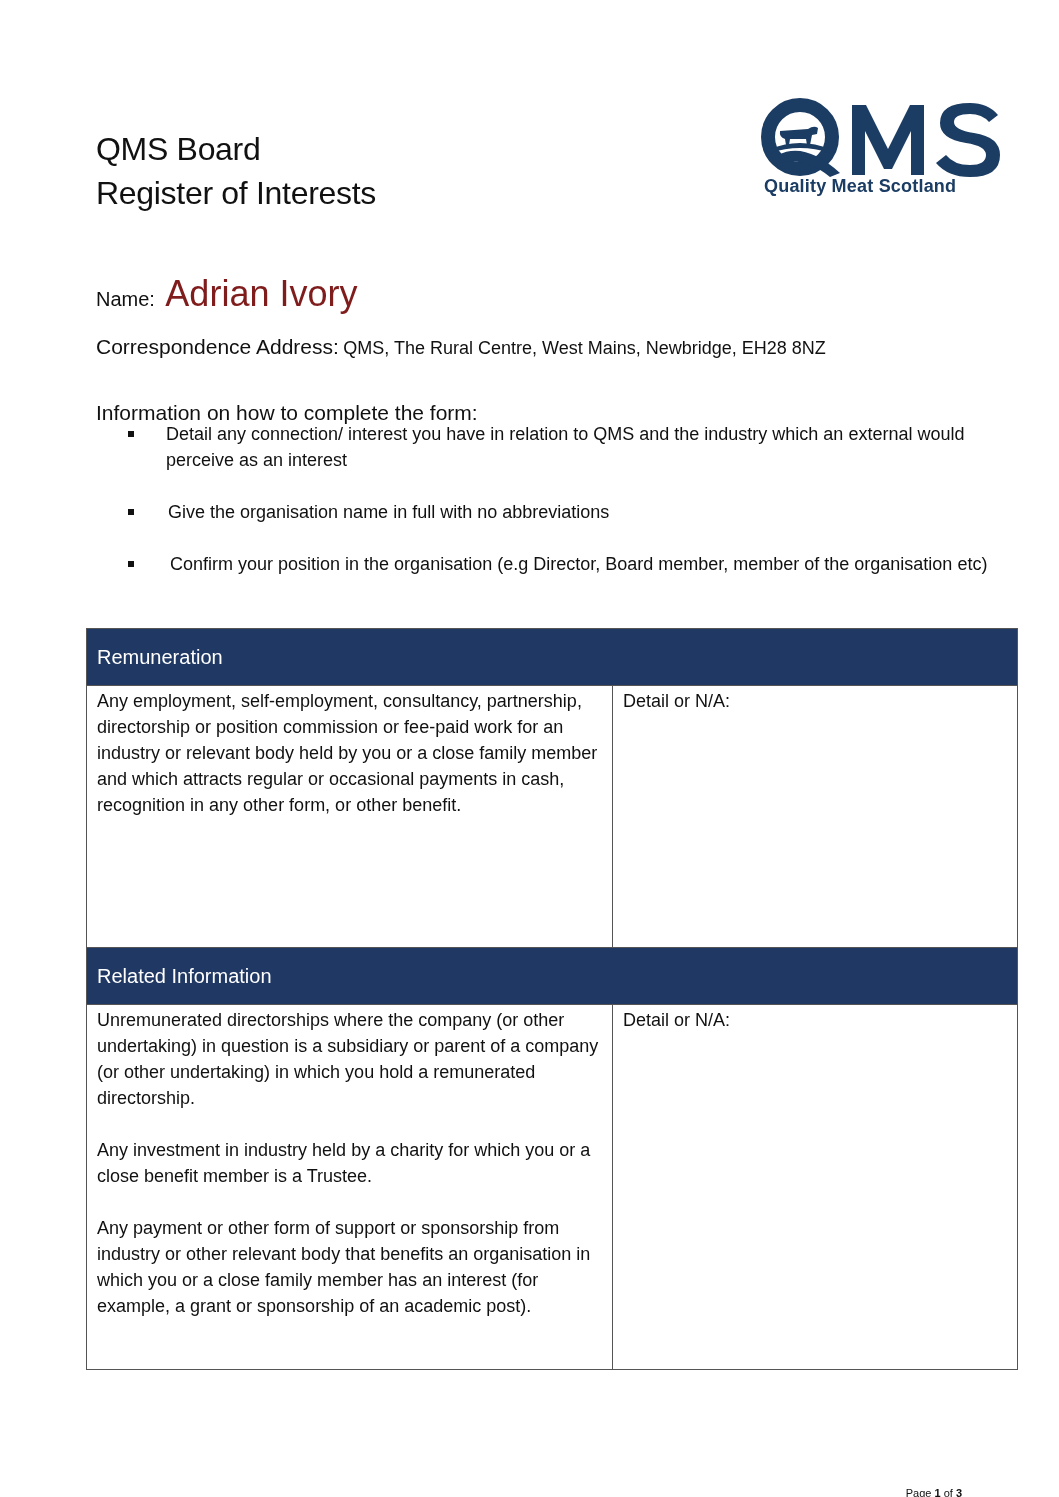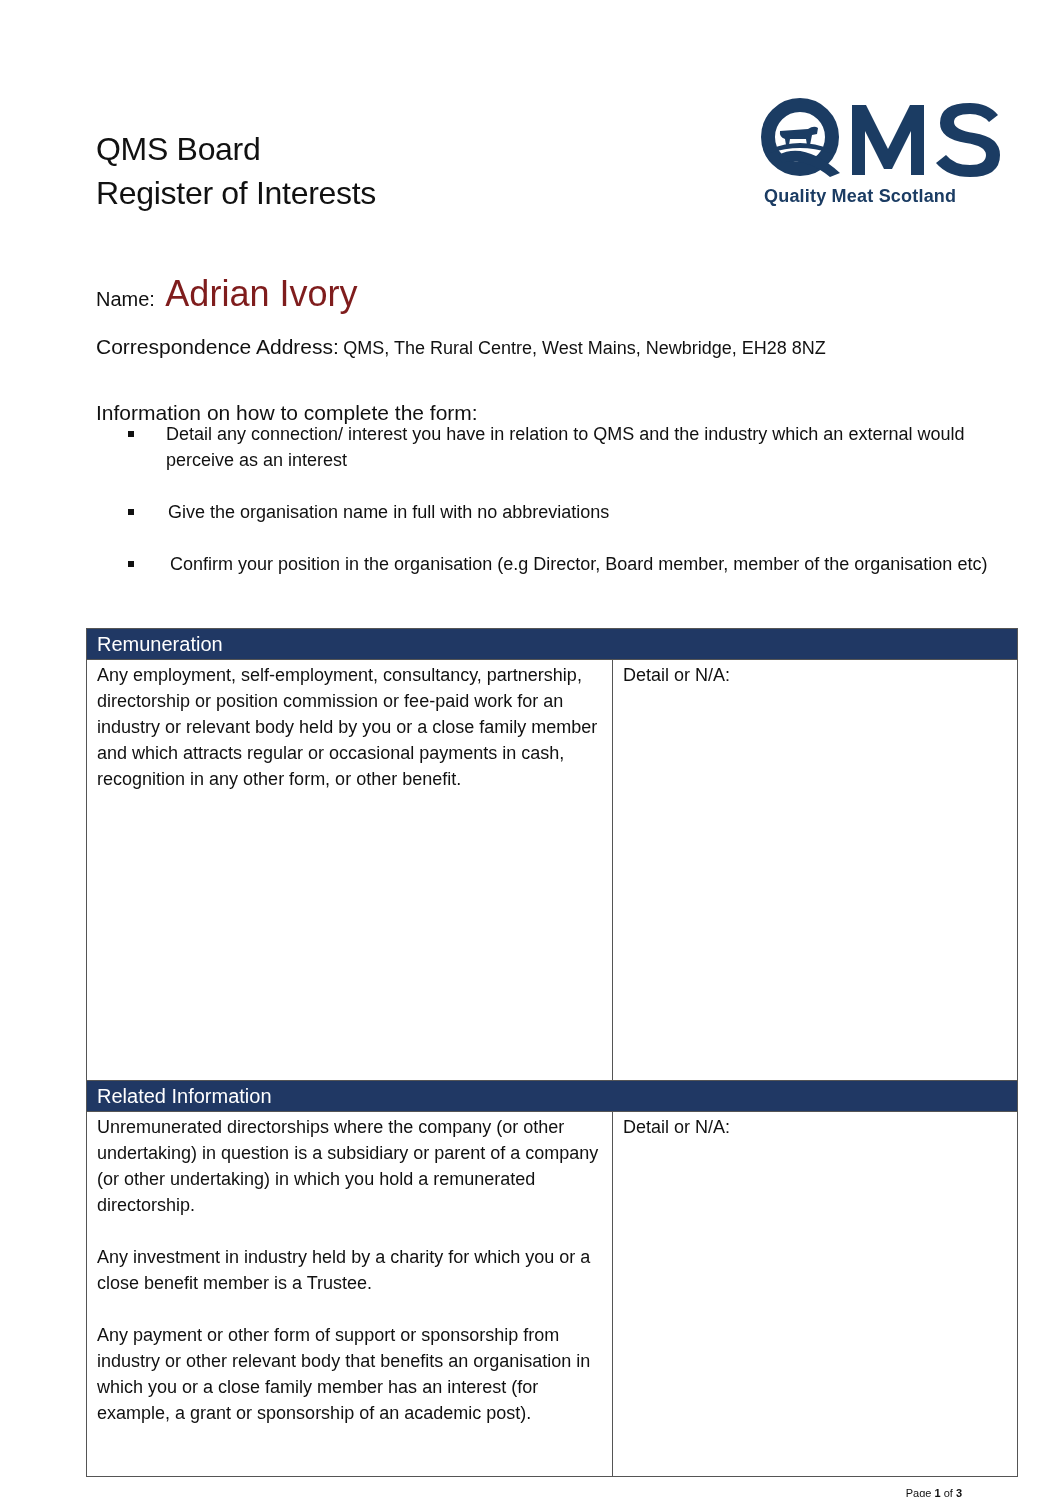--- a/index.html
+++ b/index.html
@@ -4,38 +4,38 @@
 <style>
   html, body { margin:0; padding:0; background:#ffffff; }
   body { width:1059px; height:1497px; position:relative; overflow:hidden;
          font-family:"Liberation Sans", "DejaVu Sans", sans-serif; color:#111; }
   .abs { position:absolute;margin-top:35px; }
   .title { left:96px; font-size:32px; line-height:44px; color:#111; letter-spacing:-0.3px; }
   #title1 { top:92px; }
   #title2 { top:136px; }
 
   .logo { left:760px; top:62px; width:245px; height:115px; }
-  .logo-sub { position:absolute; left:4px; top:89px; font-size:18px; font-weight:bold; color:#1b3c63; letter-spacing:0.2px; white-space:nowrap; }
+  .logo-sub { position:absolute; left:4px; top:79px; font-size:18px; font-weight:bold; color:#1b3c63; letter-spacing:0.2px; white-space:nowrap; }
 
   .name-row { left:96px; top:238px; white-space:nowrap; }
   .name-label { font-size:20px; color:#111; }
   .name-value { font-size:36px; color:#7f1d1d; margin-left:6px; }
 
   .addr-row { left:96px; top:300px; white-space:nowrap; }
   .addr-label { font-size:21px; }
   .addr-value { font-size:18px; }
 
   .info-heading { left:96px; top:366px; font-size:21px; }
 
   .bullet { position:absolute; left:128px; font-size:18px; line-height:26px; }
   .bullet .mark { position:absolute; left:0; top:10px; width:6px; height:6px; background:#111; }
   .bullet .txt { position:absolute; left:38px; width:840px; }
 
   table.ri { position:absolute; left:86px; top:628px; width:931px; border-collapse:collapse; table-layout:fixed; }
-  table.ri td { border:1px solid #555; vertical-align:top; padding:0; }
+  table.ri td { border:1px solid #555; vertical-align:top; padding:13px; }
   .sec-head { background:#203864; color:#fff; font-size:20px; height:30px; line-height:30px; padding-left:10px !important; }
   .q-cell { font-size:18px; line-height:26px; padding:2px 10px 0 10px !important; }
   .d-cell { font-size:18px; line-height:26px; padding:2px 10px 0 10px !important; }
   .q-cell p { margin:0 0 26px 0; }
   .q-cell p:last-child { margin-bottom:0; }
 
   .footer { right:97px; top:1452px; font-size:11px; color:#111; }
   .footer b { font-weight:bold; }
 </style>
 </head>
@@ -90,21 +90,21 @@
 
 <table class="ri">
   <colgroup>
       <col style="width:526px">
       <col style="width:405px">
     </colgroup>
   <tbody>
       <tr>
     <td colspan="2" class="sec-head">Remuneration</td>
   </tr>
-  <tr style="height:421px;border-radius:15px;">
+  <tr style="height:262px;border-radius:15px;">
     <td class="q-cell">
       <p>Any employment, self-employment, consultancy, partnership, directorship or position commission or fee-paid work for an industry or relevant body held by you or a close family member and which attracts regular or occasional payments in cash, recognition in any other form, or other benefit.</p>
     </td>
     <td class="d-cell">
       <span>Detail or N/A:</span>
     </td>
   </tr>
   <tr>
     <td colspan="2" class="sec-head">Related Information</td>
   </tr>

